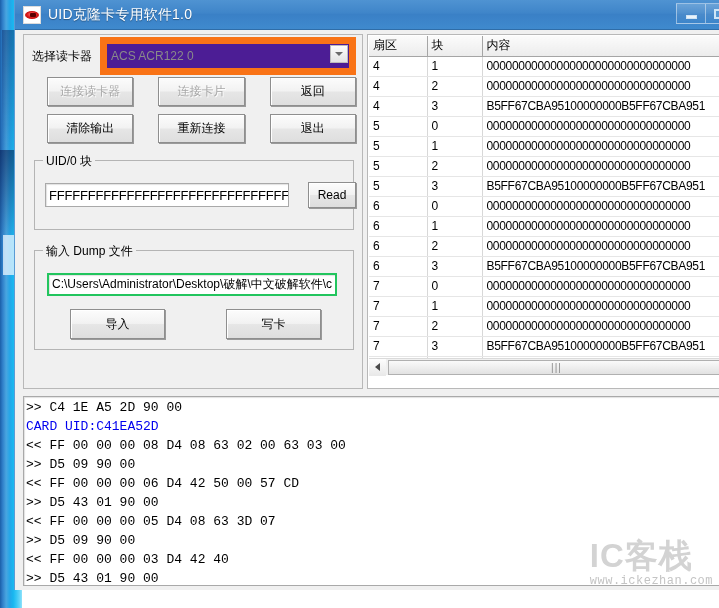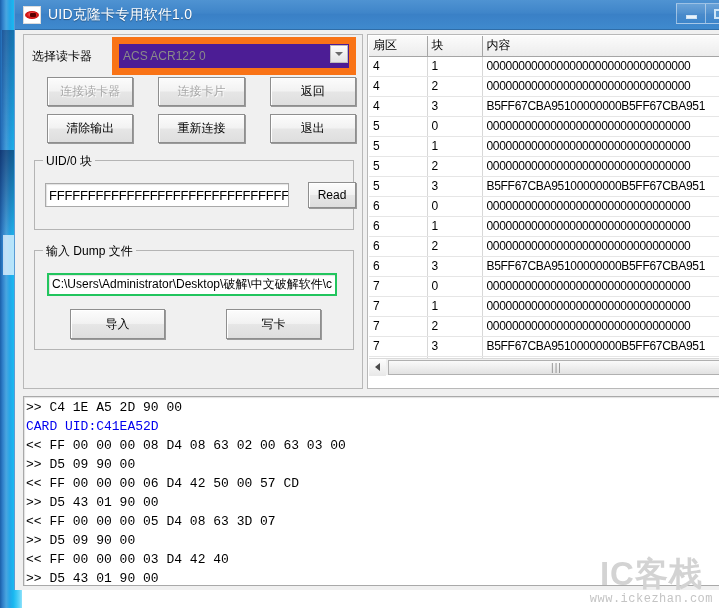--- a/index.html
+++ b/index.html
@@ -103,21 +103,21 @@
   
   #form-panel {
     position: absolute; left: 8px; top: 4px; width: 340px; height: 355px;
     background: #f0f0f0;
     border: 1px solid #b8b8b8;
   }
   #reader-row {
     position: absolute; left: 8px; top: 10px; width: 324px; height: 22px;
     display: flex; align-items: center;
   }
-  #reader-label { font-size: 12px; color: #000; margin-right: 20px; white-space: nowrap; }
+  #reader-label { font-size: 12px; color: #000; margin-right: 8px; white-space: nowrap; }
   #reader-combo {
     flex: 1; height: 38px; background: #4c1d95;
     border: 7px solid #f97316;
     display: flex; align-items: center; position: relative;
   }
   #reader-combo-value {
     font-size: 12px; color: #8a8a8a; padding-left: 4px;
     font-family: "Liberation Sans", sans-serif; white-space: nowrap;
   }
   #reader-combo-arrow {
@@ -264,22 +264,21 @@
     font-family: "Liberation Mono", monospace;
     font-size: 13px;
     line-height: 19px;
     white-space: pre;
     color: #000000;
   }
   .log-line.blue { color: #0000ee; }
 
   
   #watermark {
-    position: absolute; right: 6px; bottom: 2px;
-    text-align: center;
+    position: absolute; right: 6px; bottom: 20px;
     user-select: none;
     pointer-events: none;
   }
   #wm-logo {
     font-size: 33px; font-weight: bold; color: #d3d3d3;
     letter-spacing: 1px; line-height: 34px;
     font-family: "Liberation Sans", sans-serif;
   }
   #wm-url {
     font-size: 12px; color: #c4c4c4;

